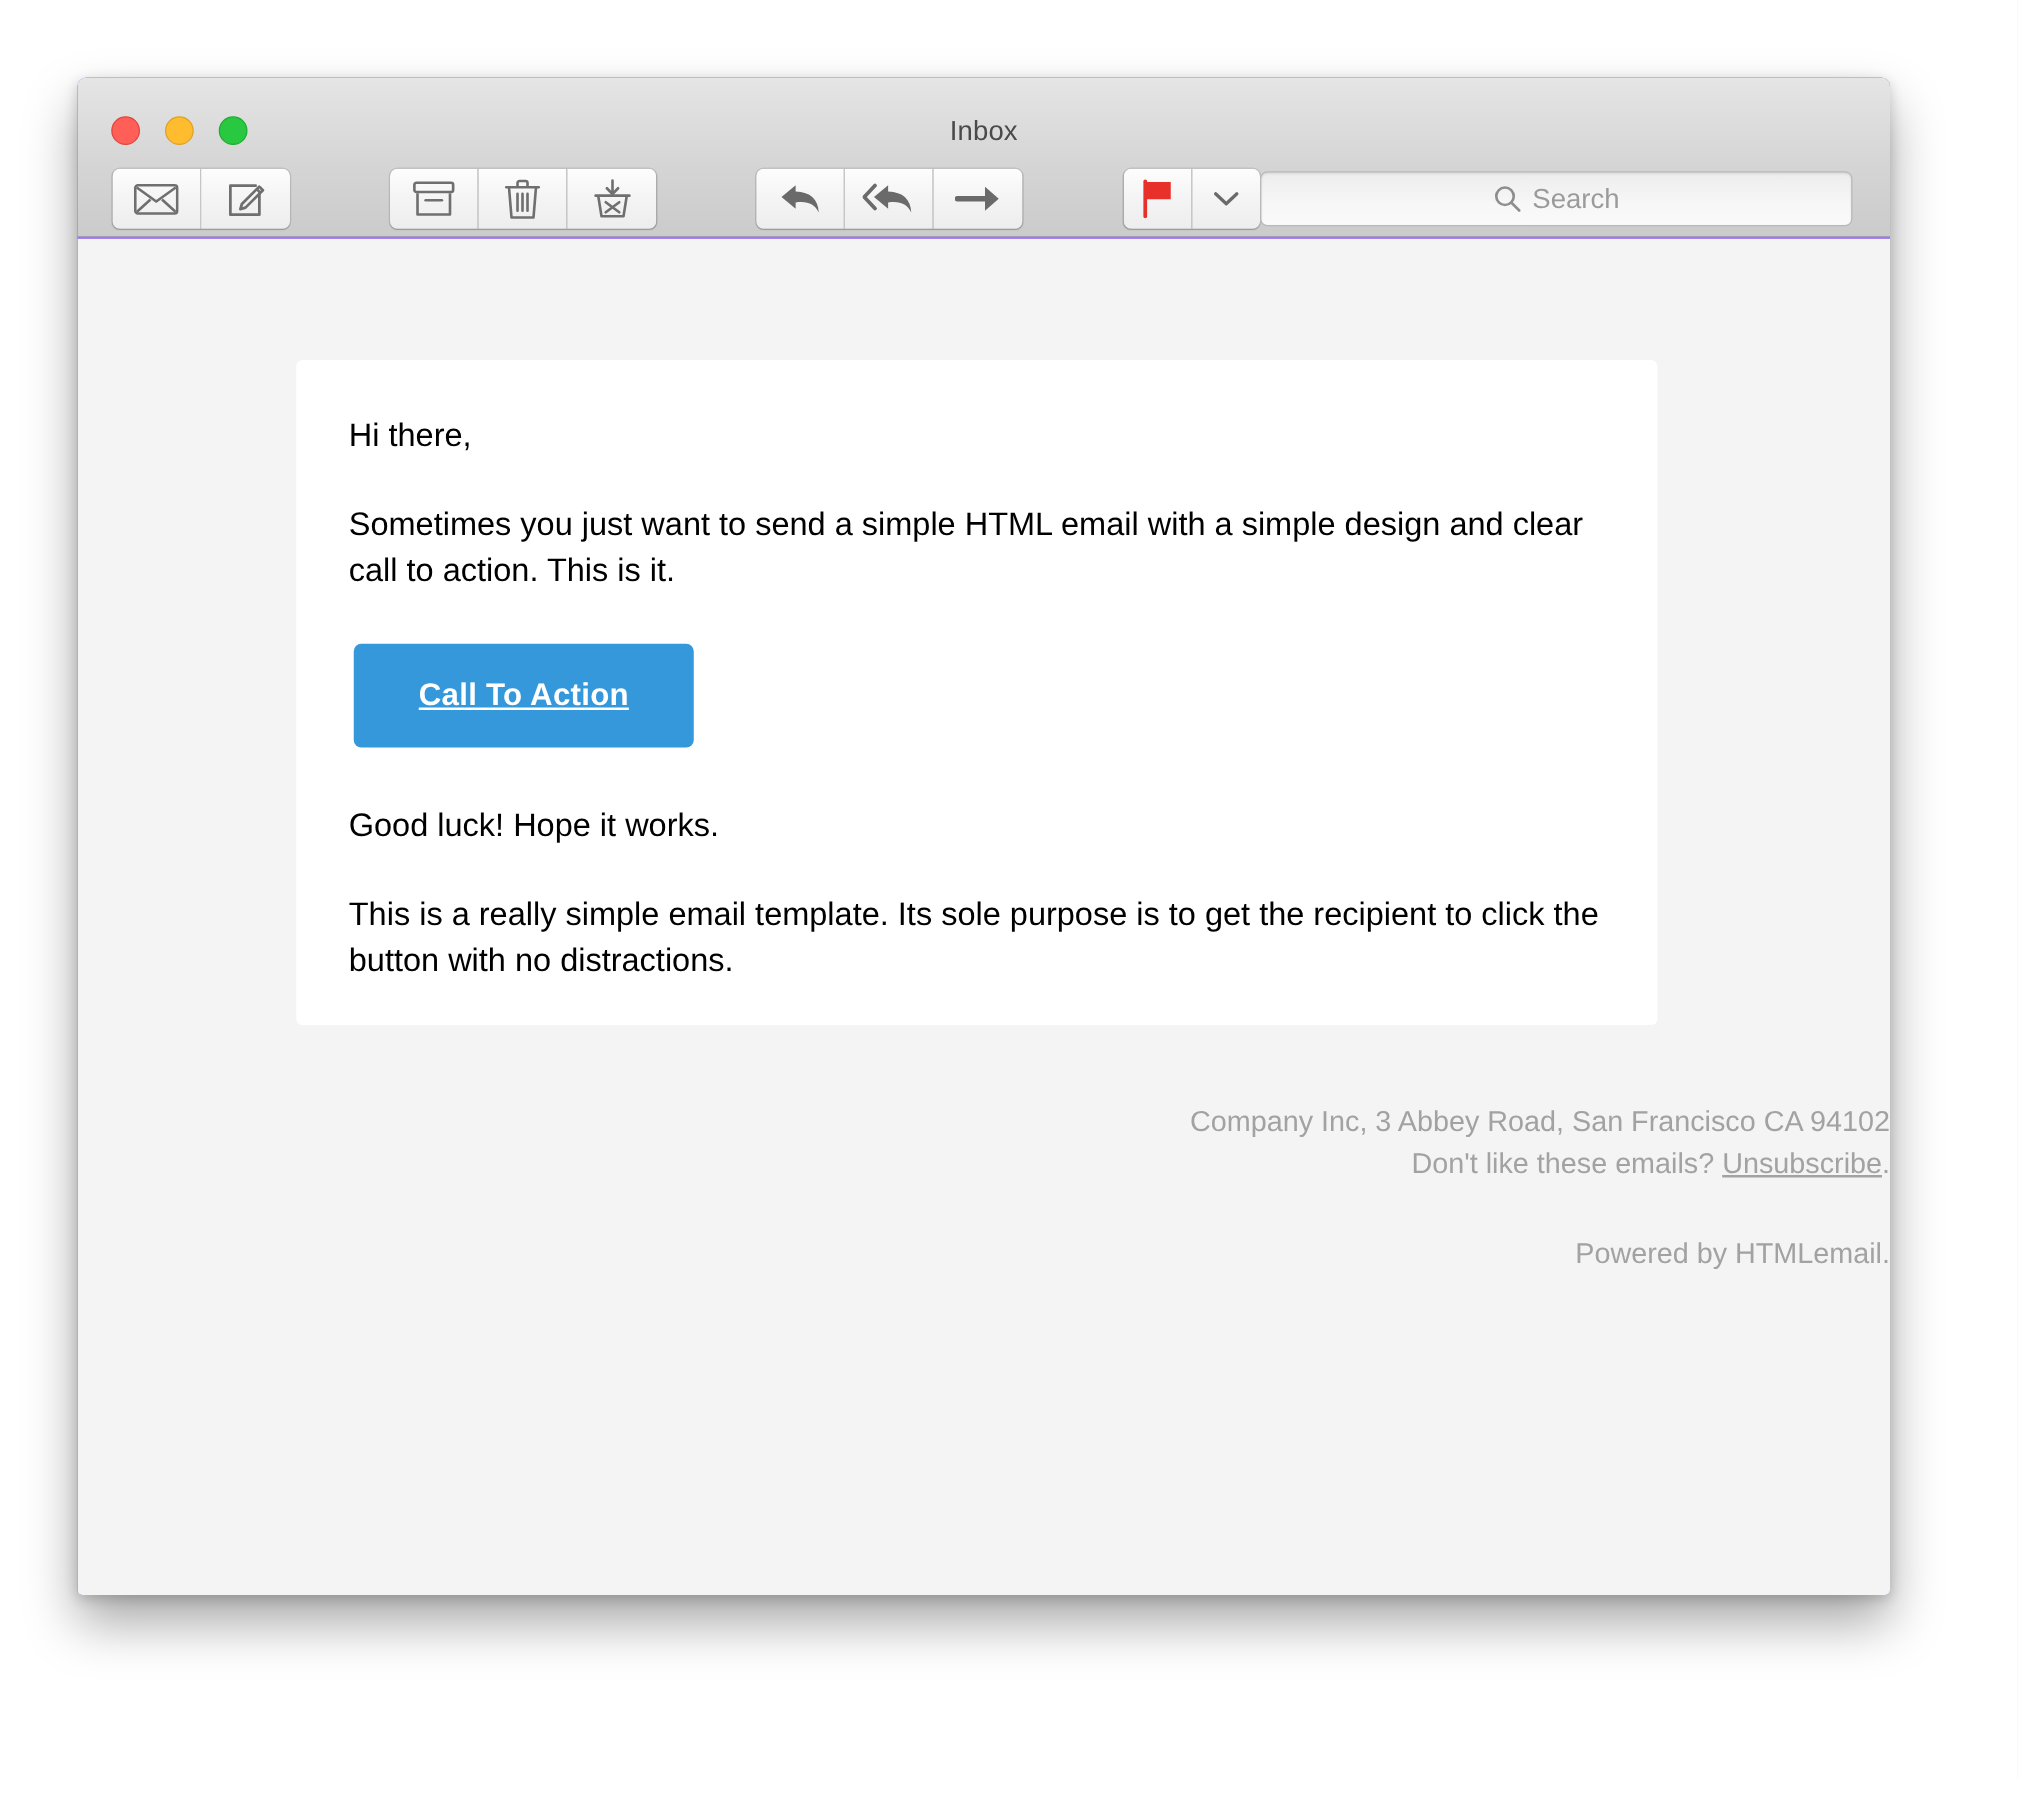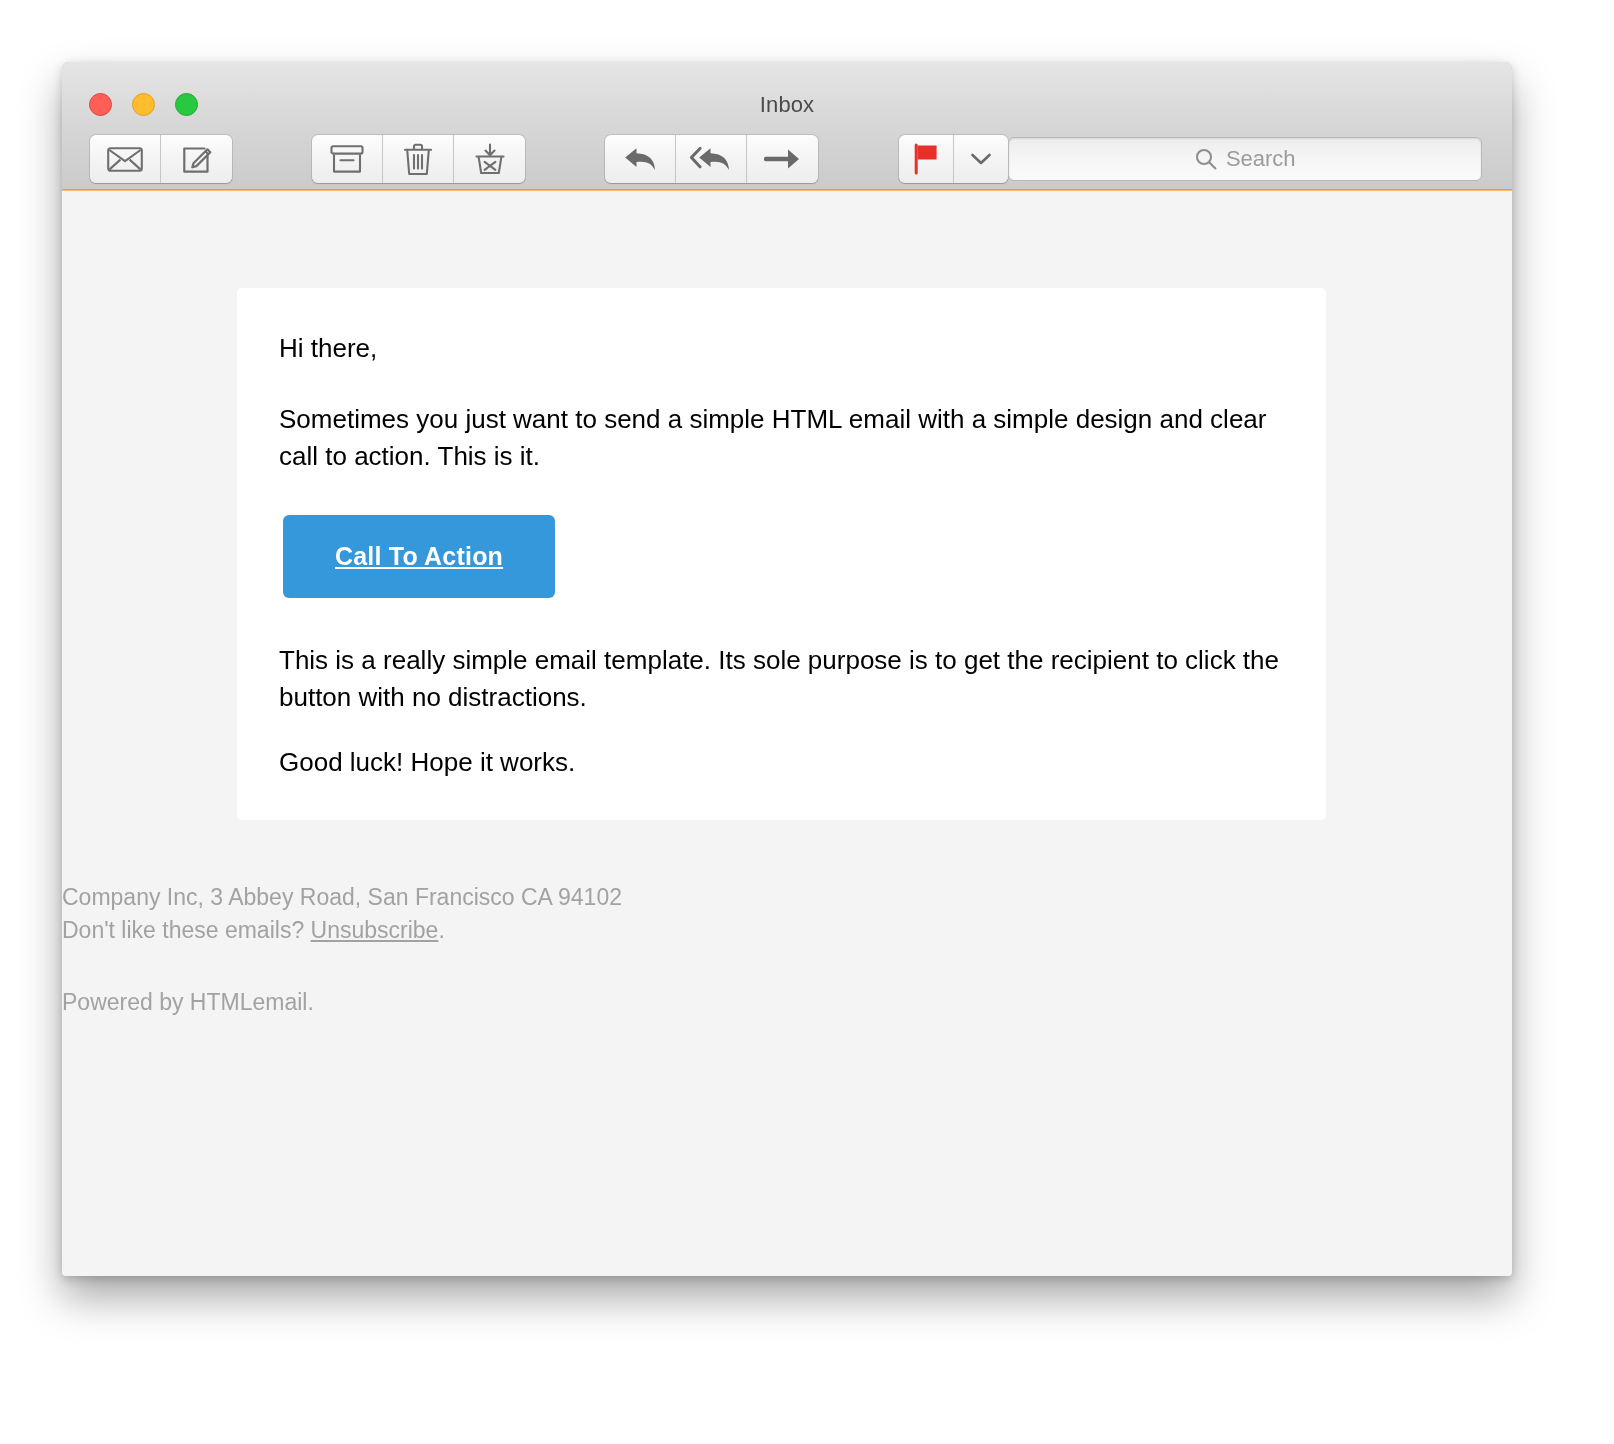--- a/index.html
+++ b/index.html
@@ -14,21 +14,21 @@
     overflow: hidden;
   }
 
   
   #app-window {
     position: absolute;
     left: 62px;
     top: 62px;
     width: 1450px;
     height: 1214px;
-    background: #fdba74;
+    background: #8b5cf6;
     border-radius: 7px 7px 4px 4px;
     box-shadow: 0 22px 42px rgba(0,0,0,0.34), 0 3px 10px rgba(0,0,0,0.18);
     overflow: hidden;
   }
 
   
   #titlebar-toolbar {
     position: relative;
     height: 128px;
     background: linear-gradient(to bottom, #e5e5e5 0%, #d5d5d5 55%, #cbcbcb 100%);
@@ -165,21 +165,21 @@
     margin: 12px 0 44px 4px;
     letter-spacing: 0.2px;
   }
 
   
   #email-footer {
     position: absolute;
     left: 0;
     right: 0;
     top: 690px;
-    text-align: left;
+    text-align: right;
     color: #a2a2a2;
     font-size: 23px;
     line-height: 1.42;
   }
   #footer-powered {
     margin-top: 40px;
   }
   #unsubscribe-link {
     color: #a2a2a2;
     text-decoration: underline;
@@ -322,22 +322,22 @@
     </div>
   </div>
 
   <div id="content-area">
 
     <div id="email-card">
       <div id="email-body">
         <p class="email-p">Hi there,</p>
         <p class="email-p tight">Sometimes you just want to send a simple HTML email with a simple design and clear call to action. This is it.</p>
         <a id="cta-button" href="#">Call To Action</a>
+        <p class="email-p">Good luck! Hope it works.</p>
         <p class="email-p tight">This is a really simple email template. Its sole purpose is to get the recipient to click the button with no distractions.</p>
-        <p class="email-p">Good luck! Hope it works.</p>
       </div>
     </div>
 
     <div id="email-footer">
       <div>Company Inc, 3 Abbey Road, San Francisco CA 94102</div>
       <div>
         <span>Don't like these emails? </span><a id="unsubscribe-link" href="#">Unsubscribe</a><span>.</span>
       </div>
       <div id="footer-powered">Powered by HTMLemail.</div>
     </div>

